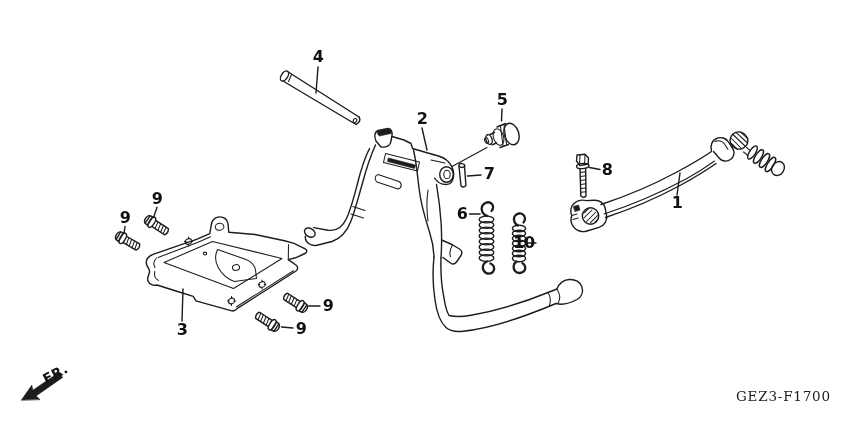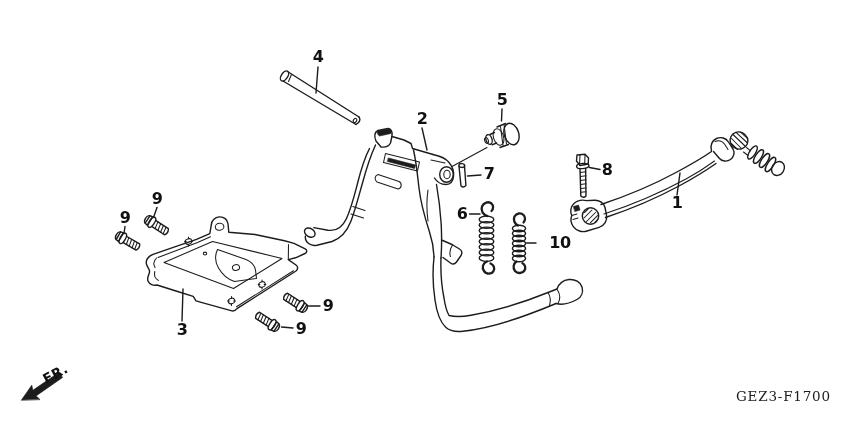--- a/index.html
+++ b/index.html
@@ -231,15 +231,15 @@
       <div class="callout" style="left: 182px; top: 330px;">3</div>
       <div class="callout" style="left: 318px; top: 57px;">4</div>
       <div class="callout" style="left: 502px; top: 100px;">5</div>
       <div class="callout" style="left: 462px; top: 214px;">6</div>
       <div class="callout" style="left: 489px; top: 174px;">7</div>
       <div class="callout" style="left: 607px; top: 170px;">8</div>
       <div class="callout" style="left: 157px; top: 199px;">9</div>
       <div class="callout" style="left: 125px; top: 218px;">9</div>
       <div class="callout" style="left: 328px; top: 306px;">9</div>
       <div class="callout" style="left: 301px; top: 329px;">9</div>
-      <div class="callout" style="left: 560px; top: 243px;">10</div>
+      <div class="callout" style="left: 524px; top: 243px;">10</div>
     </div>
 </div>
 
 </body></html>

